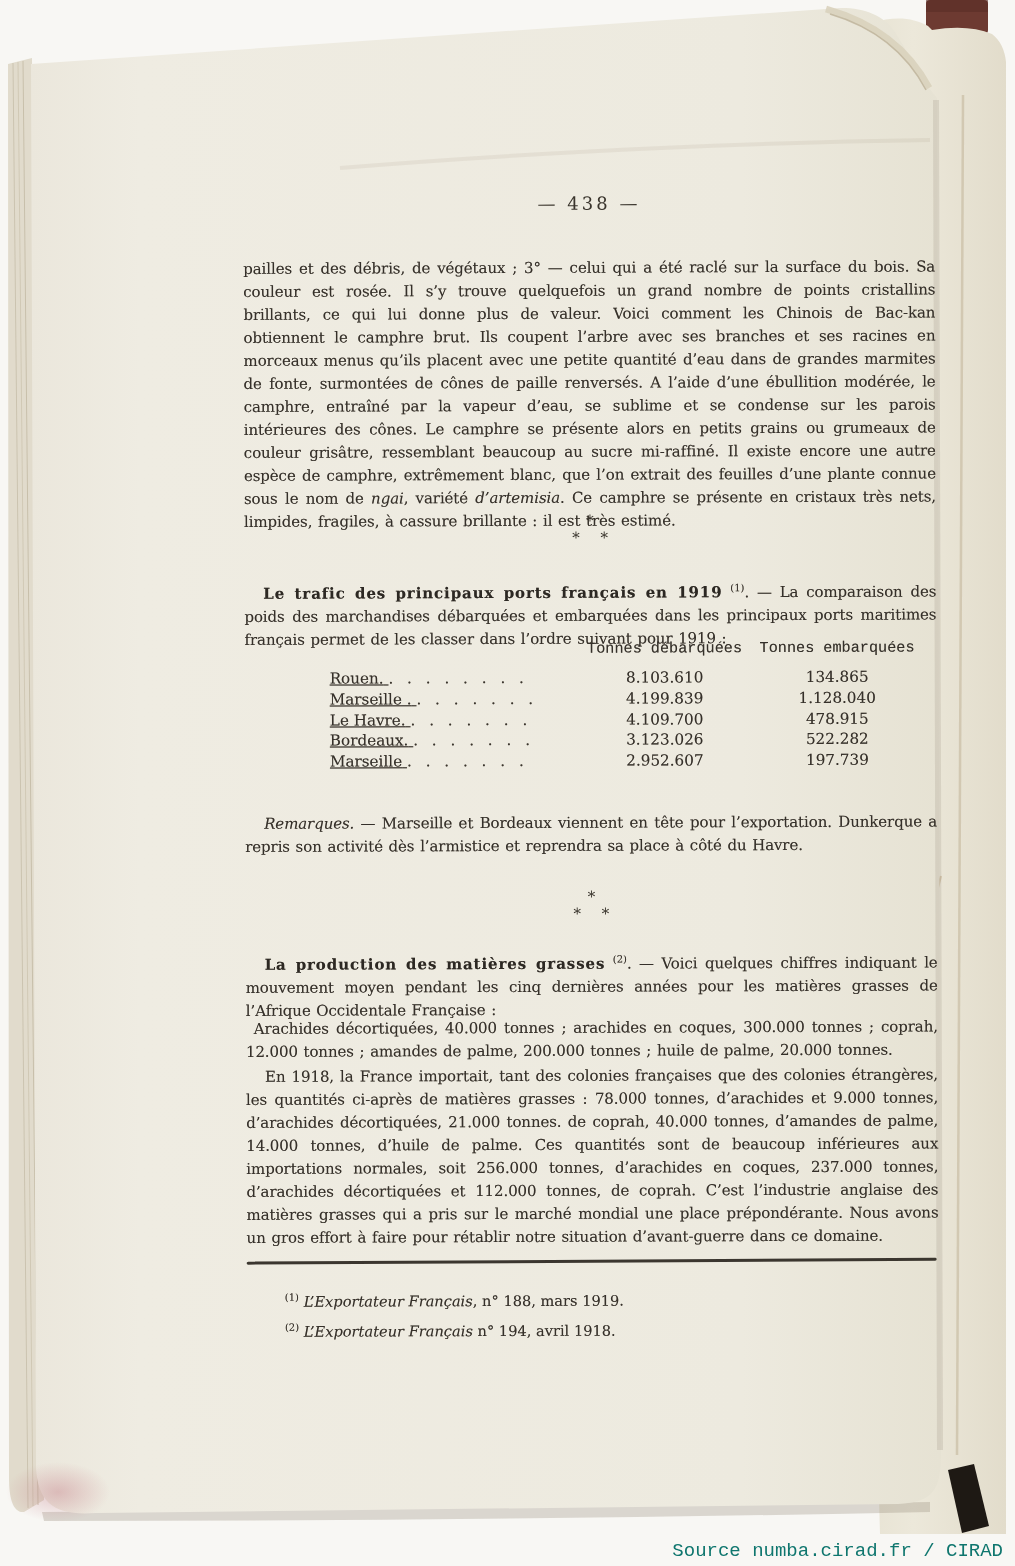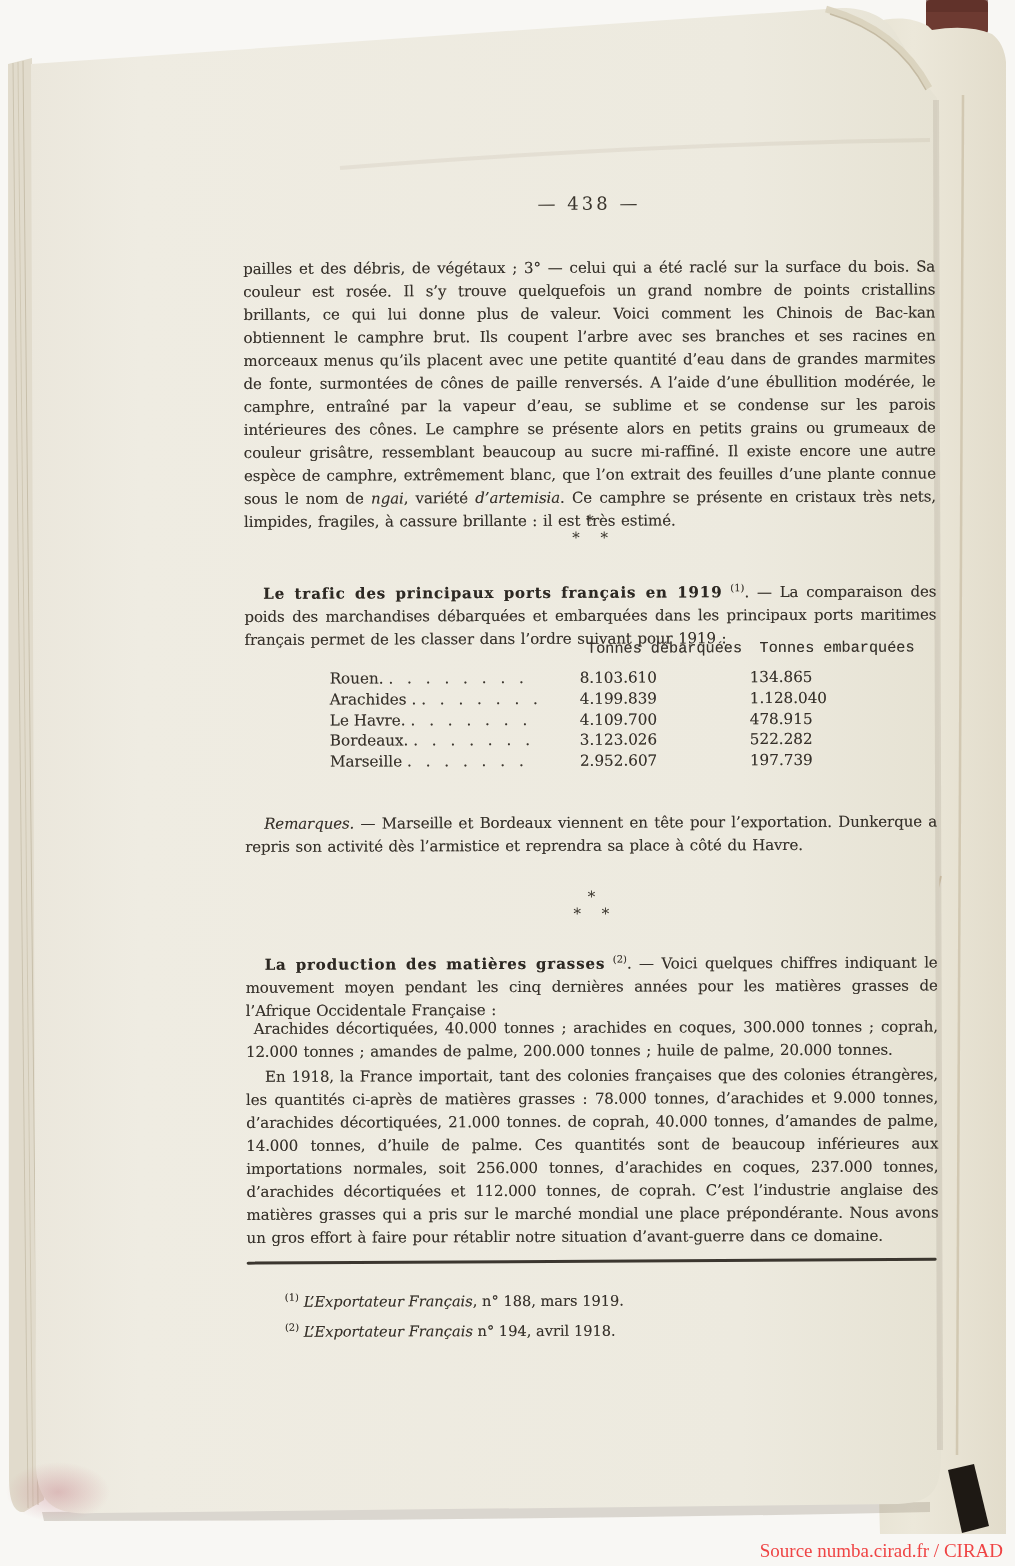--- a/index.html
+++ b/index.html
@@ -39,36 +39,36 @@
     top:640px;display:grid;grid-template-columns:85px 250px 170px 175px;
     font-size:15.2px;color:#34302a;text-shadow:0 0 0.5px rgba(64,54,42,0.45);
   }
   .thead .c{text-align:center;font-family:Liberation Mono, monospace;}
   .ttable{top:668px;font-size:15.2px;}
   .trow{
     display:grid;grid-template-columns:85px 250px 170px 175px;
     height:20.8px;line-height:20.8px;
     text-shadow:0 0 0.5px rgba(64,54,42,0.45);
   }
-  .trow .port{grid-column:2;white-space:nowrap;}
+  .trow .port{grid-column:2;white-space:nowrap;text-decoration:underline;}
   .trow .dots{display:inline-block;letter-spacing:0;word-spacing:9px;color:#3a352d;}
-  .trow .num{text-align:left;}
+  .trow .num{text-align:center;}
   .remarks{top:797px;}
   .fats1{top:1002px;text-indent:8px;}
   .fats2{top:1050px;}
   .rule{
     position:absolute;left:245px;top:1260px;width:690px;height:2.6px;
     background:#3b362f;transform:rotate(-0.12deg);border-radius:2px;
   }
   .fnblock{left:283px;width:640px;font-size:14.6px;line-height:26px;top:1284px;
     text-shadow:0 0 0.5px rgba(64,54,42,0.45);}
   .fn i{font-style:italic;}
   .source{
     position:absolute;right:12px;bottom:4px;
-    font-family:Liberation Serif, serif;font-size:19px;color:#ef4444;
+    font-family:Liberation Mono, monospace;font-size:19px;color:#0f766e;
   }
 </style>
 </head>
 <body>
 
 <div class="scene">
 
   <svg class="book" width="1015" height="1566" viewBox="0 0 1015 1566">
     <defs>
       <linearGradient id="pg" x1="0" y1="0" x2="1" y2="0">
@@ -136,21 +136,21 @@
       <span class="c">Tonnes embarquées</span>
     </div>
 
     <div class="block ttable">
       <div class="trow">
         <span class="port"><span>Rouen.</span> <span class="dots">. . . . . . . .</span></span>
         <span class="num">8.103.610</span>
         <span class="num">134.865</span>
       </div>
       <div class="trow">
-        <span class="port"><span>Arachides .</span> <span class="dots">. . . . . . .</span></span>
+        <span class="port"><span>Marseille .</span> <span class="dots">. . . . . . .</span></span>
         <span class="num">4.199.839</span>
         <span class="num">1.128.040</span>
       </div>
       <div class="trow">
         <span class="port"><span>Le Havre.</span> <span class="dots">. . . . . . .</span></span>
         <span class="num">4.109.700</span>
         <span class="num">478.915</span>
       </div>
       <div class="trow">
         <span class="port"><span>Bordeaux.</span> <span class="dots">. . . . . . .</span></span>

